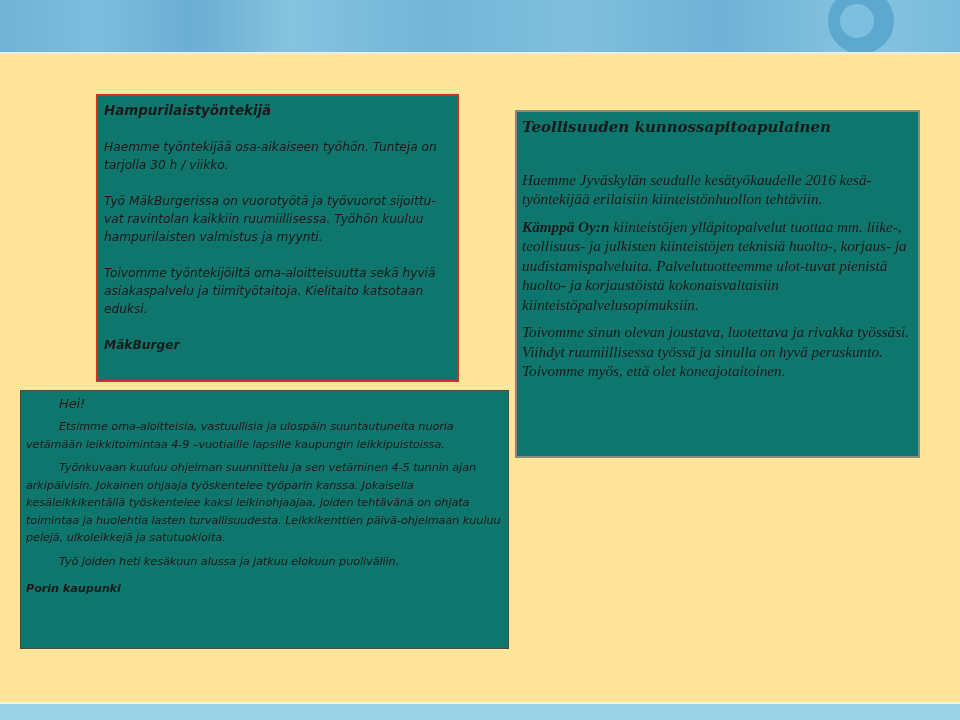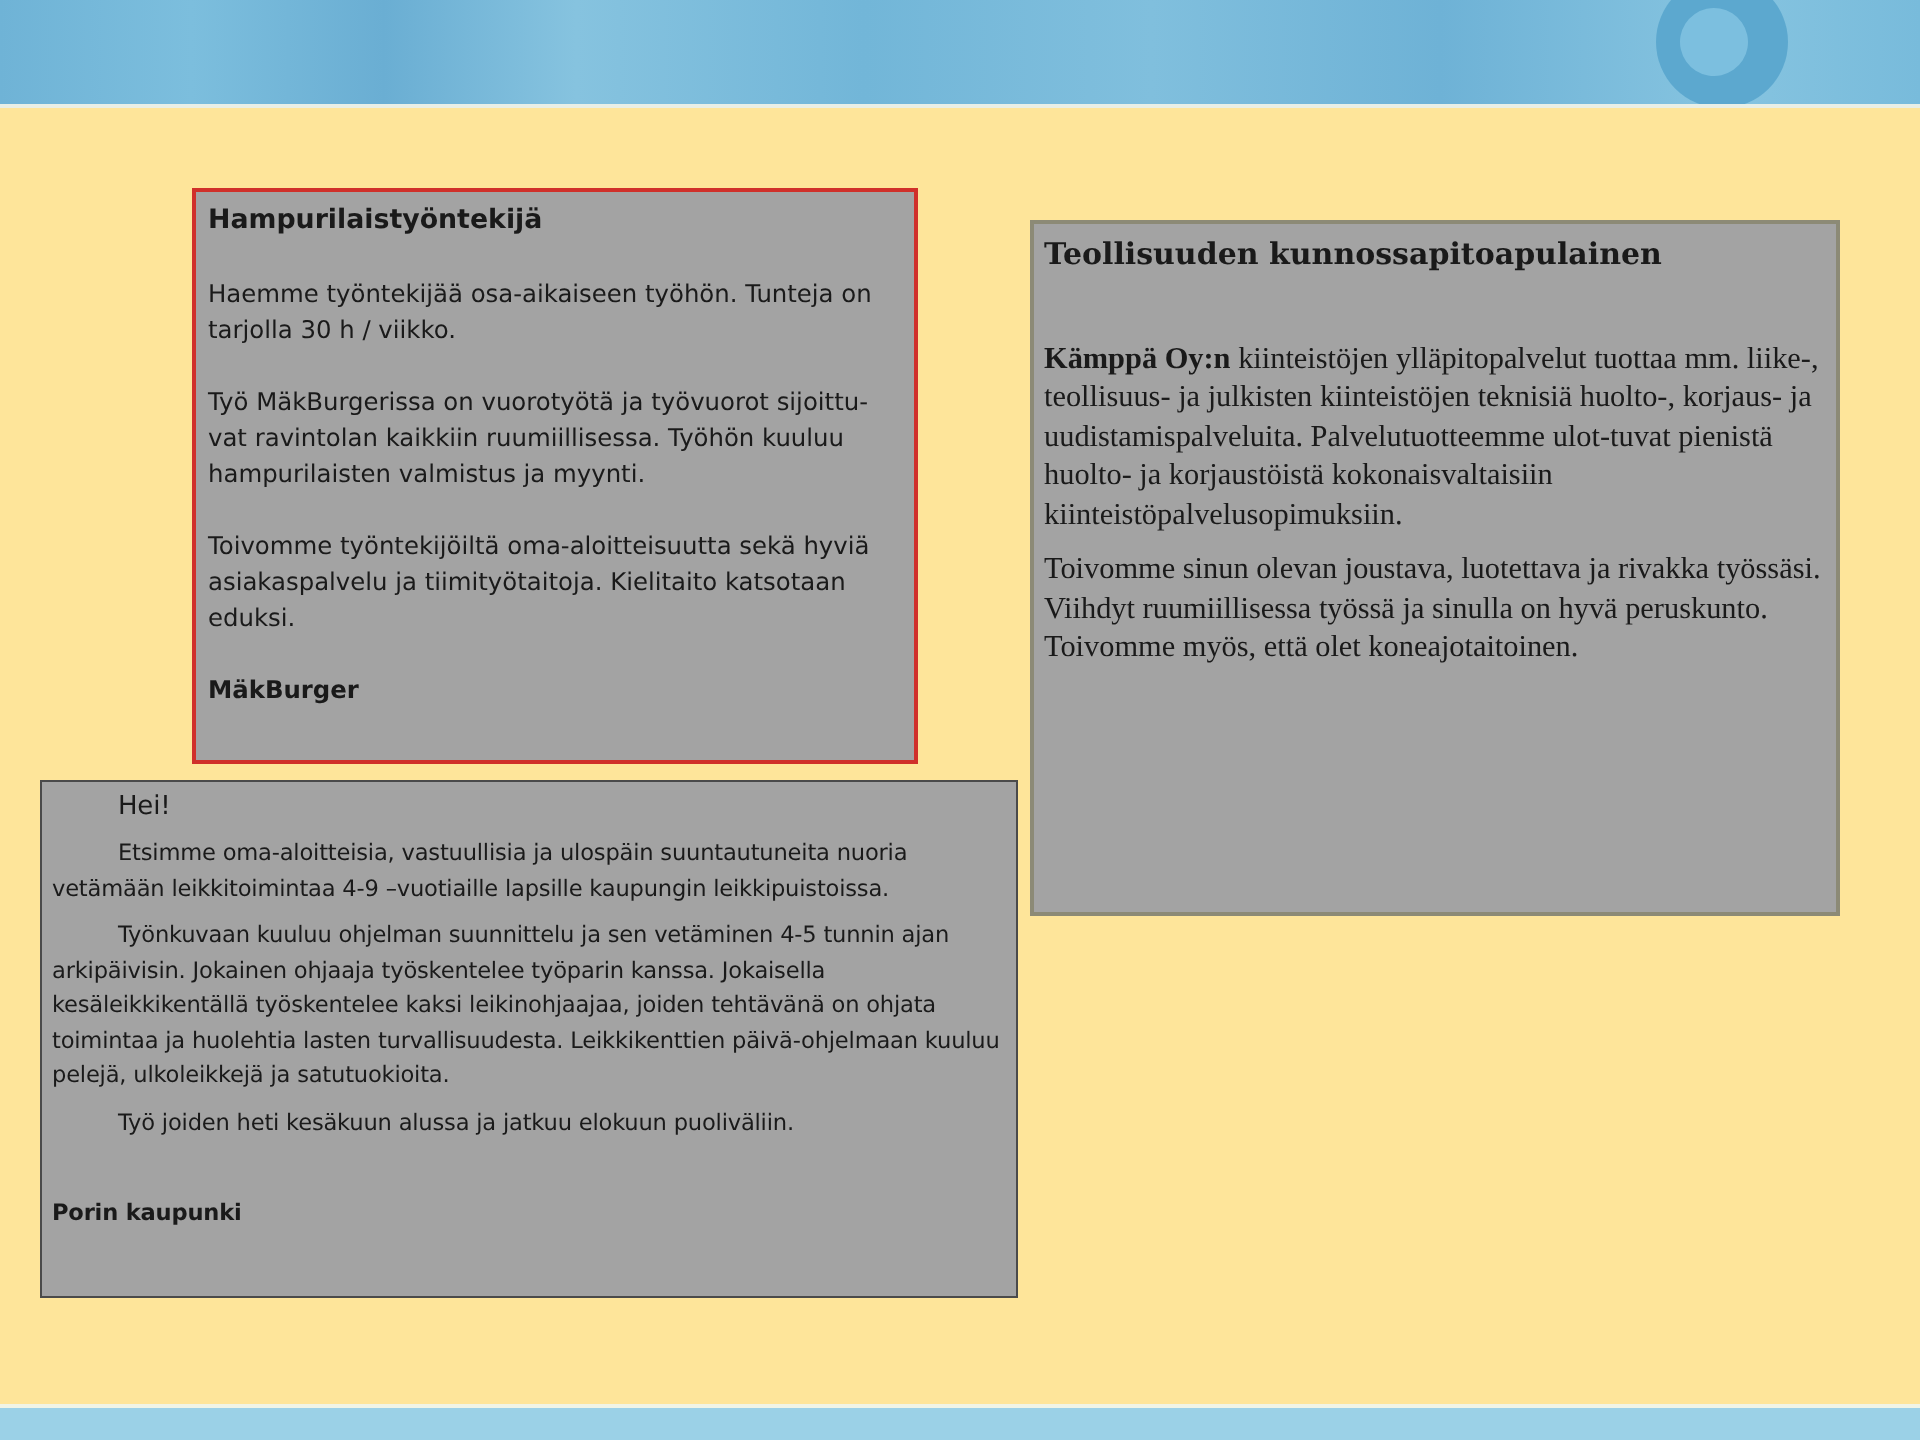--- a/index.html
+++ b/index.html
@@ -20,22 +20,23 @@
     }
     .banner-logo .inner {
       position: absolute; left: 12px; top: 16px; width: 34px; height: 34px;
       border-radius: 50%; background: #7cbfdf; transform: rotate(-35deg);
     }
     .banner-bottom {
       position: absolute; left: 0; top: 702px; width: 960px; height: 18px;
       background: #9bd1e7; border-top: 2px solid #f0f4e6;
     }
     .box {
-      position: absolute; background: #a3a3a3; box-sizing: border-box;
+      position: absolute; background: #0f766e; box-sizing: border-box;
       color: #1a1a1a;
+      font-style: italic;
     }
     .box p { margin: 0; }
     
     .box1 {
       left: 96px; top: 94px; width: 363px; height: 288px;
       border: 2px solid #d0302a;
       padding: 6px 6px 6px 6px;
       font-family: "DejaVu Sans", sans-serif;
       font-size: 12.2px; line-height: 18px;
     }
@@ -46,21 +47,21 @@
     .box2 {
       left: 20px; top: 390px; width: 489px; height: 259px;
       border: 1.5px solid #4a4a4a;
       padding: 2px 5px 5px 5px;
       font-family: "DejaVu Sans", sans-serif;
       font-size: 11.3px; line-height: 17.5px;
       letter-spacing: -0.1px;
     }
     .box2 .hei { font-size: 13px; padding-left: 33px; line-height: 22px; margin-bottom: 3px; }
     .box2 .para { text-indent: 33px; margin-bottom: 6px; }
-    .box2 .sign { font-weight: bold; margin-top: 28px; }
+    .box2 .sign { font-weight: bold; margin-top: 10px; }
     
     .box3 {
       left: 515px; top: 110px; width: 405px; height: 348px;
       border: 2px solid #8c8a76;
       padding: 6px 6px 19px 5px;
       font-family: "Liberation Serif", "DejaVu Serif", serif;
       font-size: 15.2px; line-height: 19.5px;
     }
     .box3 .title { font-weight: bold; font-size: 16.6px; margin-bottom: 32px; font-family: "DejaVu Serif", serif; font-size: 15px; }
     .box3 .para { margin-bottom: 8px; }
@@ -86,17 +87,18 @@
 <div class="box box2">
   <p class="hei">Hei!</p>
   <p class="para">Etsimme oma-aloitteisia, vastuullisia ja ulospäin suuntautuneita nuoria vetämään leikkitoimintaa 4-9 –vuotiaille lapsille kaupungin leikkipuistoissa.</p>
   <p class="para">Työnkuvaan kuuluu ohjelman suunnittelu ja sen vetäminen 4-5 tunnin ajan arkipäivisin. Jokainen ohjaaja työskentelee työparin kanssa. Jokaisella kesäleikkikentällä työskentelee kaksi leikinohjaajaa, joiden tehtävänä on ohjata toimintaa ja huolehtia lasten turvallisuudesta. Leikkikenttien päivä-ohjelmaan kuuluu pelejä, ulkoleikkejä ja satutuokioita.</p>
   <p class="para">Työ joiden heti kesäkuun alussa ja jatkuu elokuun puoliväliin.</p>
   <p class="sign">Porin kaupunki</p>
 </div>
 
 <div class="box box3">
   <p class="title">Teollisuuden kunnossapitoapulainen</p>
+  <p class="para">Haemme Jyväskylän seudulle kesätyökaudelle 2016 kesä-työntekijää erilaisiin kiinteistönhuollon tehtäviin.</p>
   <p class="para"><b>Kämppä Oy:n</b><span> kiinteistöjen ylläpitopalvelut tuottaa mm. liike-, teollisuus- ja julkisten kiinteistöjen teknisiä huolto-, korjaus- ja uudistamispalveluita. Palvelutuotteemme ulot-tuvat pienistä huolto- ja korjaustöistä kokonaisvaltaisiin kiinteistöpalvelusopimuksiin.</span></p>
   <p class="para">Toivomme sinun olevan joustava, luotettava ja rivakka työssäsi. Viihdyt ruumiillisessa työssä ja sinulla on hyvä peruskunto. Toivomme myös, että olet koneajotaitoinen.</p>
 </div>
 
 <div class="banner-bottom"></div>
 
 </body></html>

